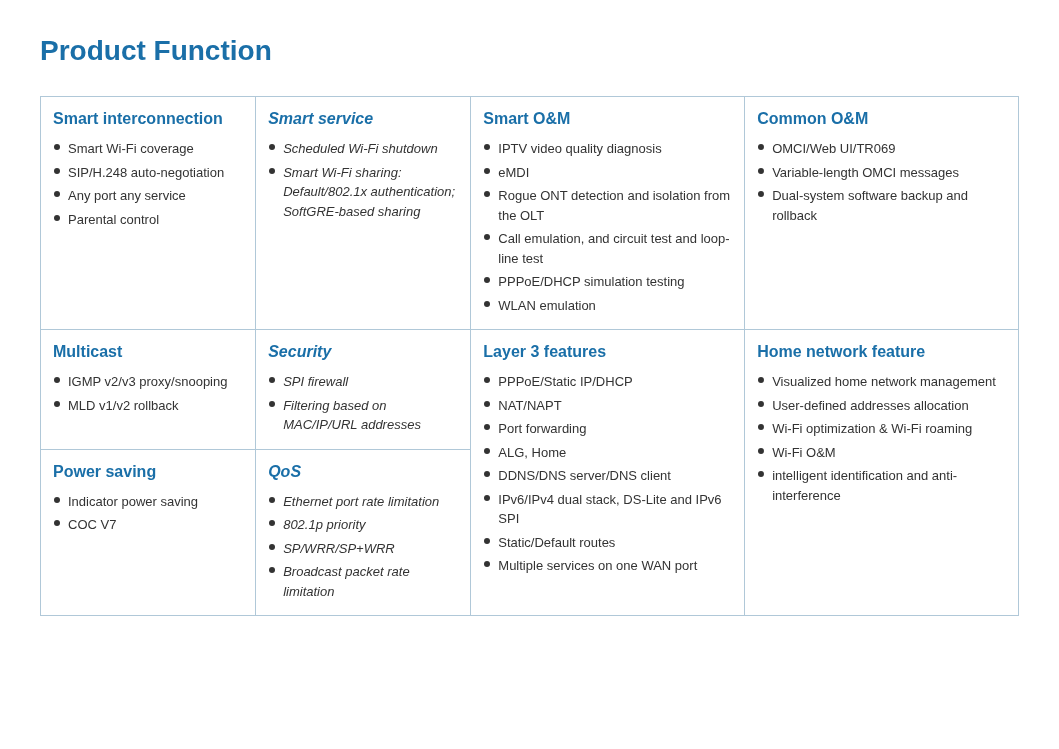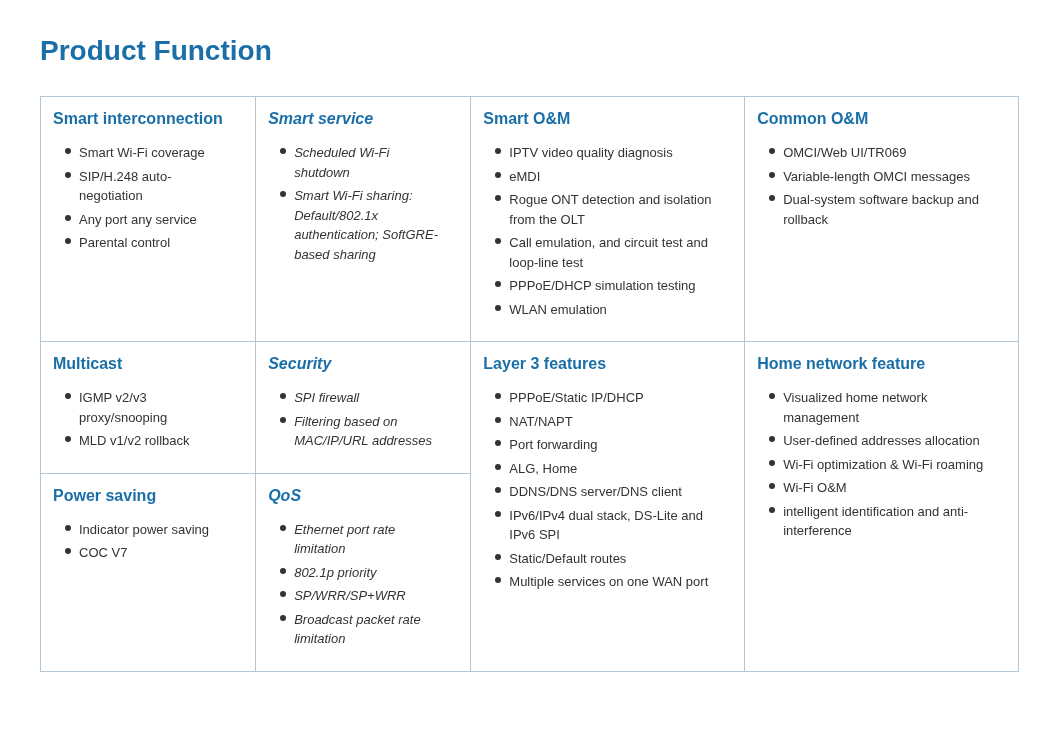--- a/index.html
+++ b/index.html
@@ -29,21 +29,21 @@
     }
     .cell-header {
       color: #1a6fa8;
       font-weight: bold;
       font-size: 16px;
       margin-bottom: 8px;
     }
     .cell-list {
       list-style: none;
       padding: 0;
-      margin: 12px;
+      margin: 1px;
     }
     .cell-list li {
       display: flex;
       align-items: flex-start;
       margin-bottom: 4px;
       font-size: 13px;
       color: #333;
     }
     .bullet {
       display: inline-block;

